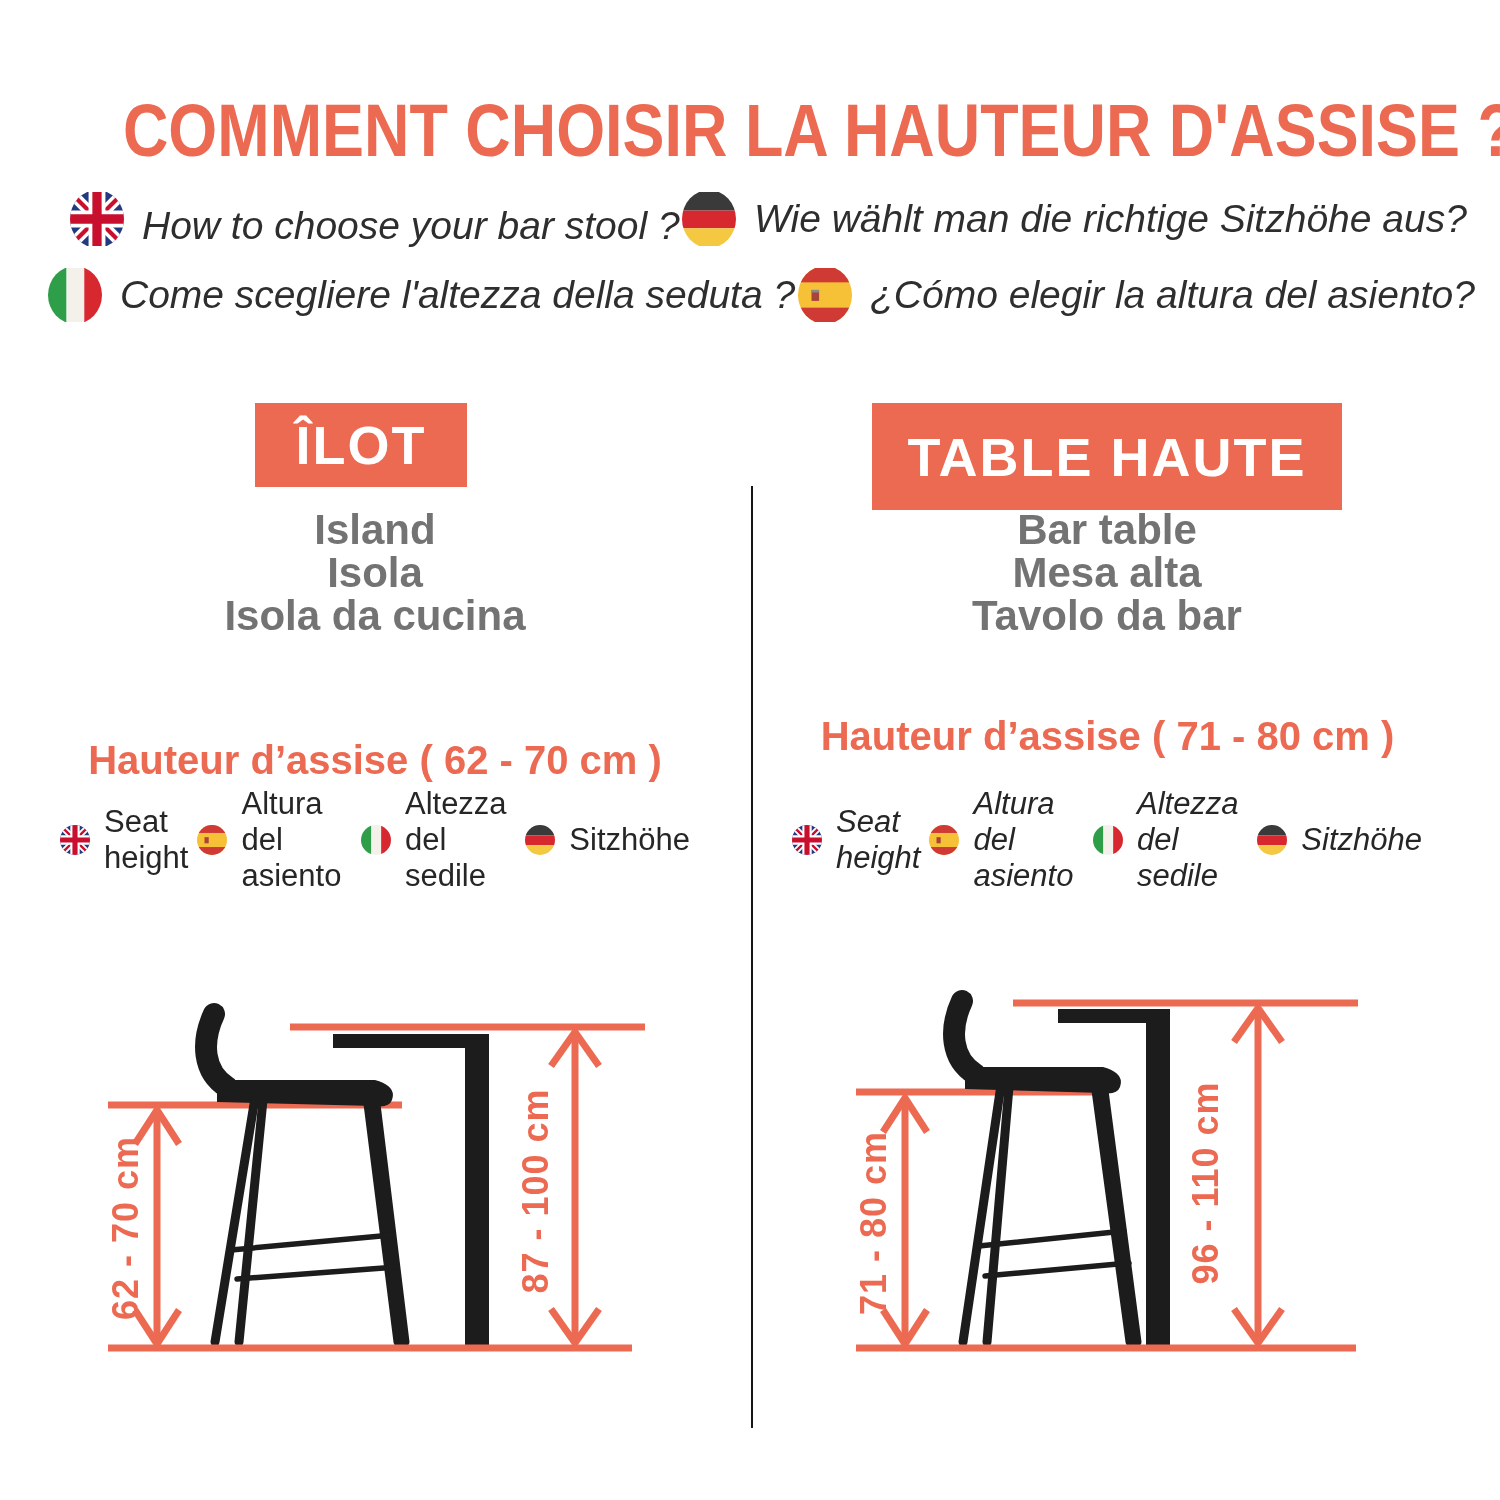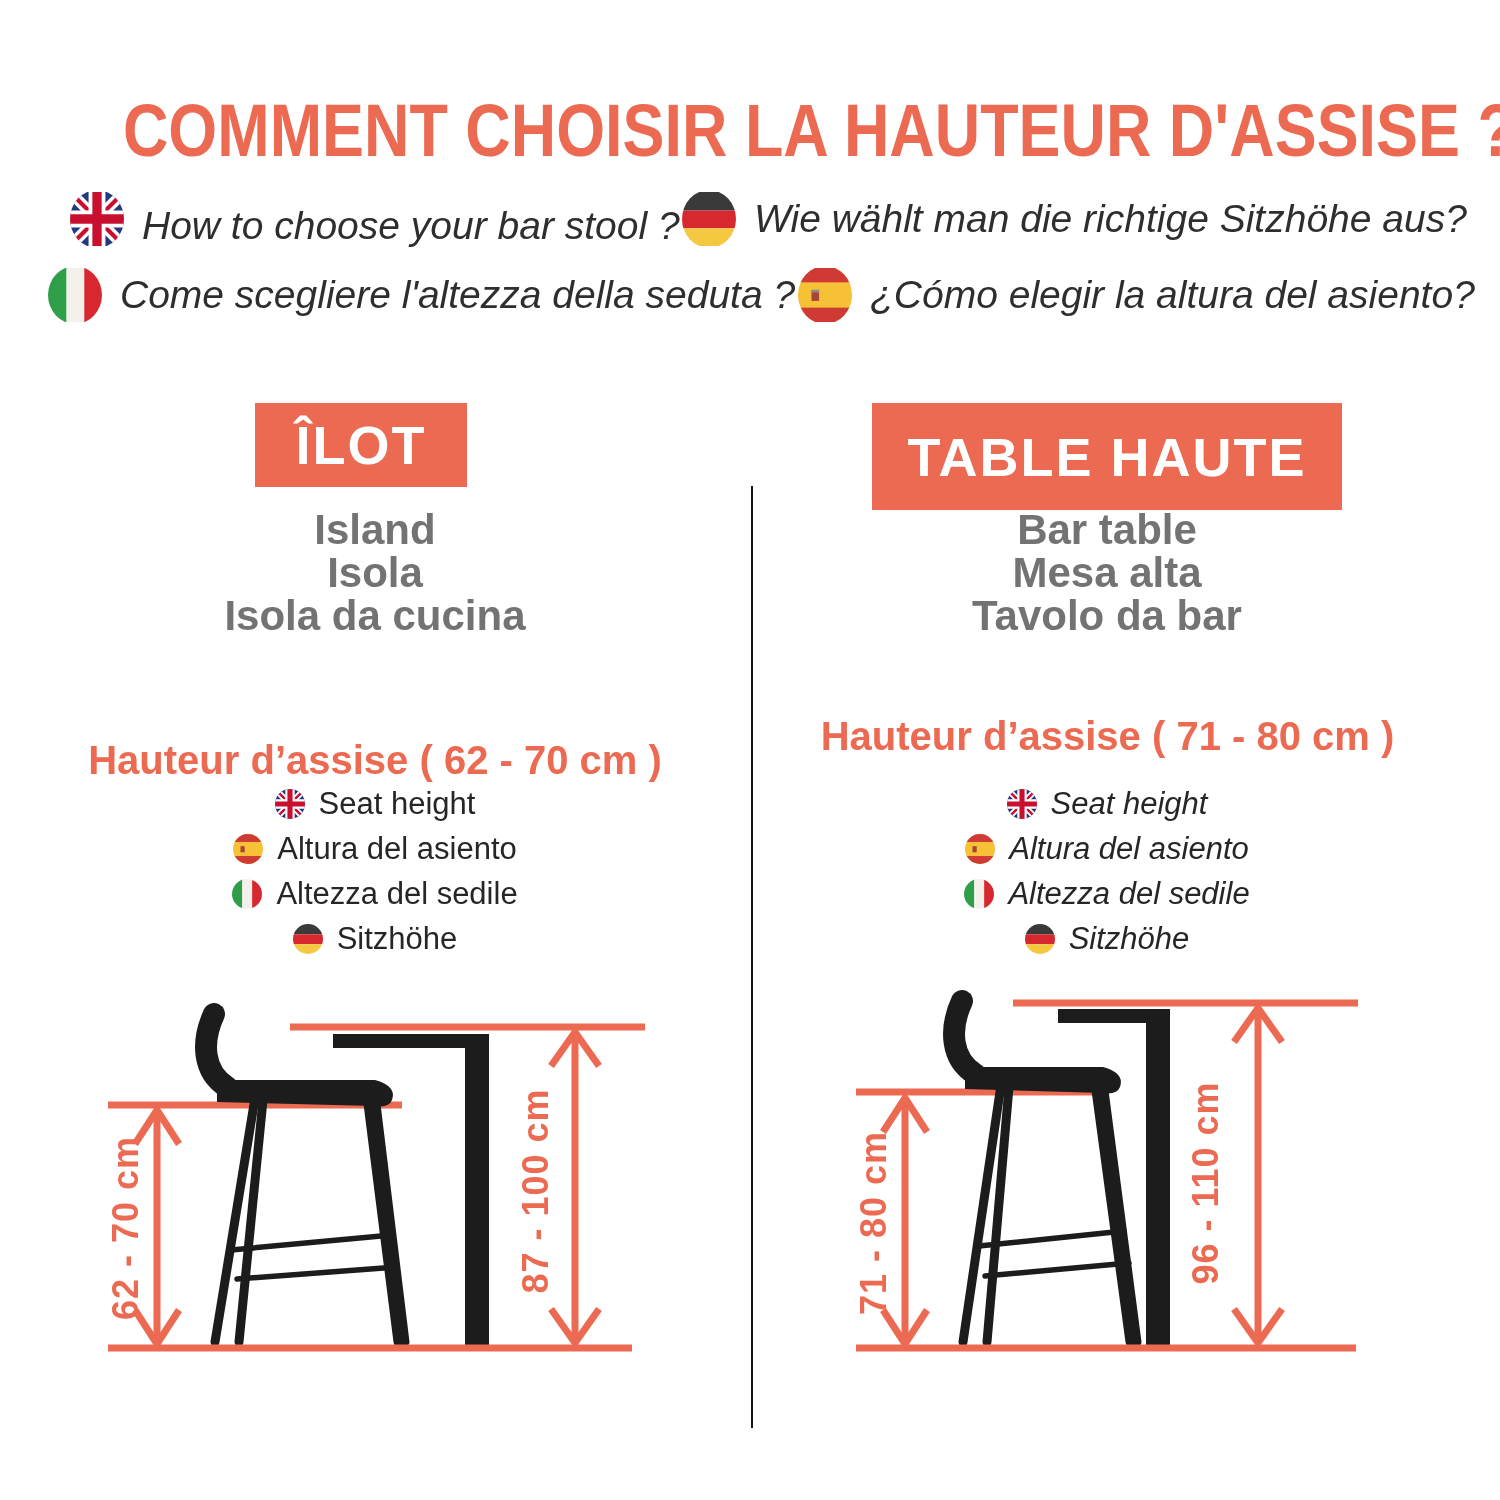--- a/index.html
+++ b/index.html
@@ -20,21 +20,21 @@
   .flag-sm{width:30px;height:30px;}
   .col-header{
     position:absolute;background:#EC6A52;color:#ffffff;font-weight:bold;
     display:flex;align-items:center;justify-content:center;
     font-size:54px;letter-spacing:2px;white-space:nowrap;
   }
   .translations{position:absolute;text-align:center;color:#737373;
     font-size:42px;font-weight:bold;line-height:43px;}
   .hauteur{position:absolute;text-align:center;color:#EC6A52;
     font-size:40px;font-weight:bold;white-space:nowrap;}
-  .seat-labels{position:absolute;display:flex;flex-direction:column;gap:9px;}
+  .seat-labels{position:absolute;display:flex;gap:9px;}
   .seat-row{display:flex;align-items:center;justify-content:center;gap:14px;
     font-size:31px;color:#262626;}
   .seat-row.it{font-style:italic;}
   .divider{position:absolute;left:751px;top:486px;width:2px;height:942px;background:#161616;}
   .diagram{position:absolute;width:545px;height:368px;}
   svg text{font-family:"Liberation Sans",sans-serif;font-weight:bold;}
 </style>
 </head>
 <body>
 

